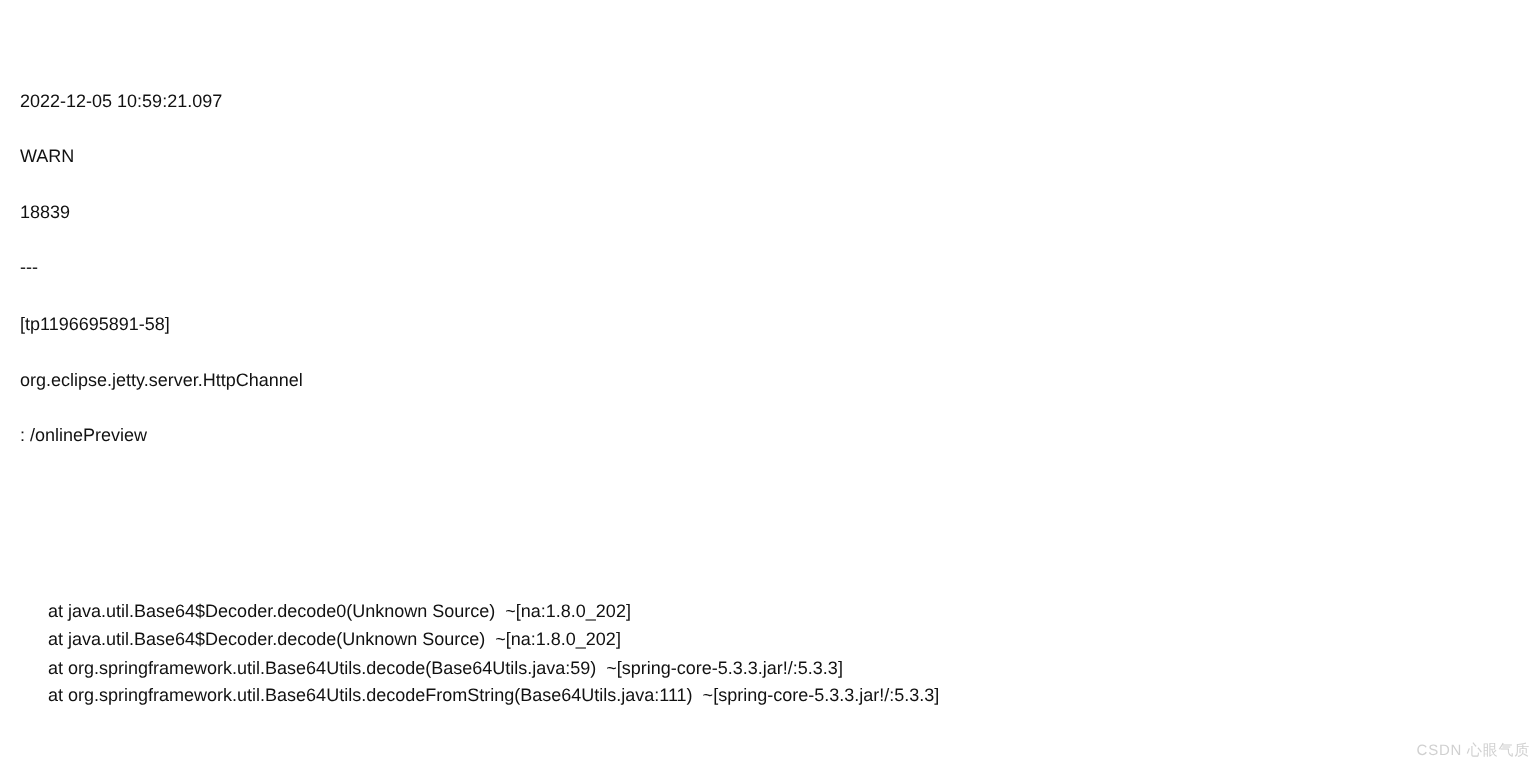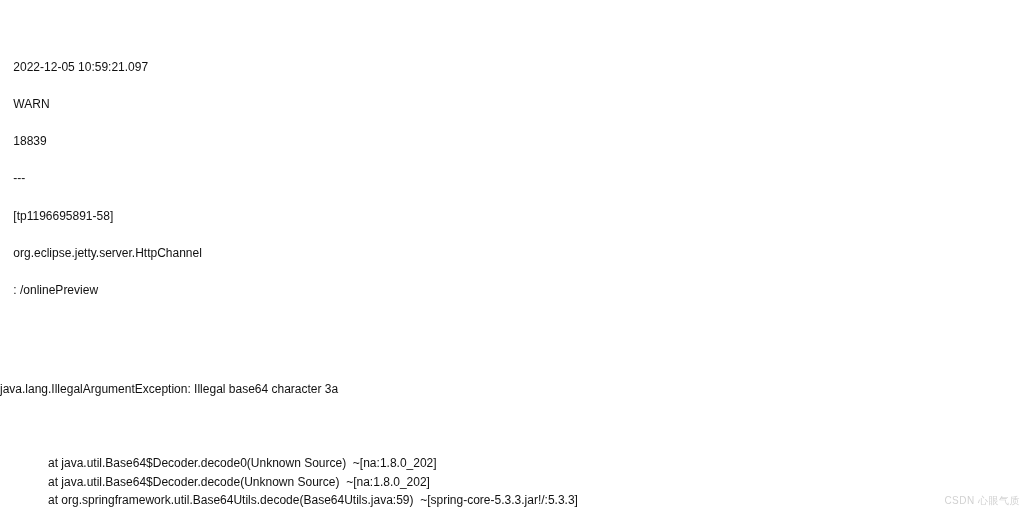--- a/index.html
+++ b/index.html
@@ -11,21 +11,21 @@
       font-size: 12px;
       line-height: 1.55;
       color: #111;
       background: #fff;
     }
     .log {
       padding: 2px 0 0 0;
       white-space: pre;
     }
     .header-line { padding-bottom: 6px; }
-    .trace-line { padding-left: 48px; }
+    .trace-line { padding-left: 32px; }
     .watermark {
       position: absolute;
       right: 4px;
       bottom: 4px;
       font-size: 10px;
       color: rgba(120,120,120,0.35);
       letter-spacing: 0.5px;
       pointer-events: none;
     }
   </style>
@@ -42,18 +42,17 @@
     <span> </span>
     <span>---</span>
     <span> </span>
     <span>[tp1196695891-58]</span>
     <span> </span>
     <span>org.eclipse.jetty.server.HttpChannel</span>
     <span>     </span>
     <span>: /onlinePreview</span>
   </div>
 
-  <div>java.lang.IllegalArgumentException: Illegal base64 character 3a</div>
 
   <div id="stack-holder"><div class="trace-line">at java.util.Base64$Decoder.decode0(Unknown Source)  ~[na:1.8.0_202]</div><div class="trace-line">at java.util.Base64$Decoder.decode(Unknown Source)  ~[na:1.8.0_202]</div><div class="trace-line">at org.springframework.util.Base64Utils.decode(Base64Utils.java:59)  ~[spring-core-5.3.3.jar!/:5.3.3]</div><div class="trace-line">at org.springframework.util.Base64Utils.decodeFromString(Base64Utils.java:111)  ~[spring-core-5.3.3.jar!/:5.3.3]</div></div>
 </div>
 
 <div class="watermark">CSDN 心眼气质</div>
 
 </body></html>

